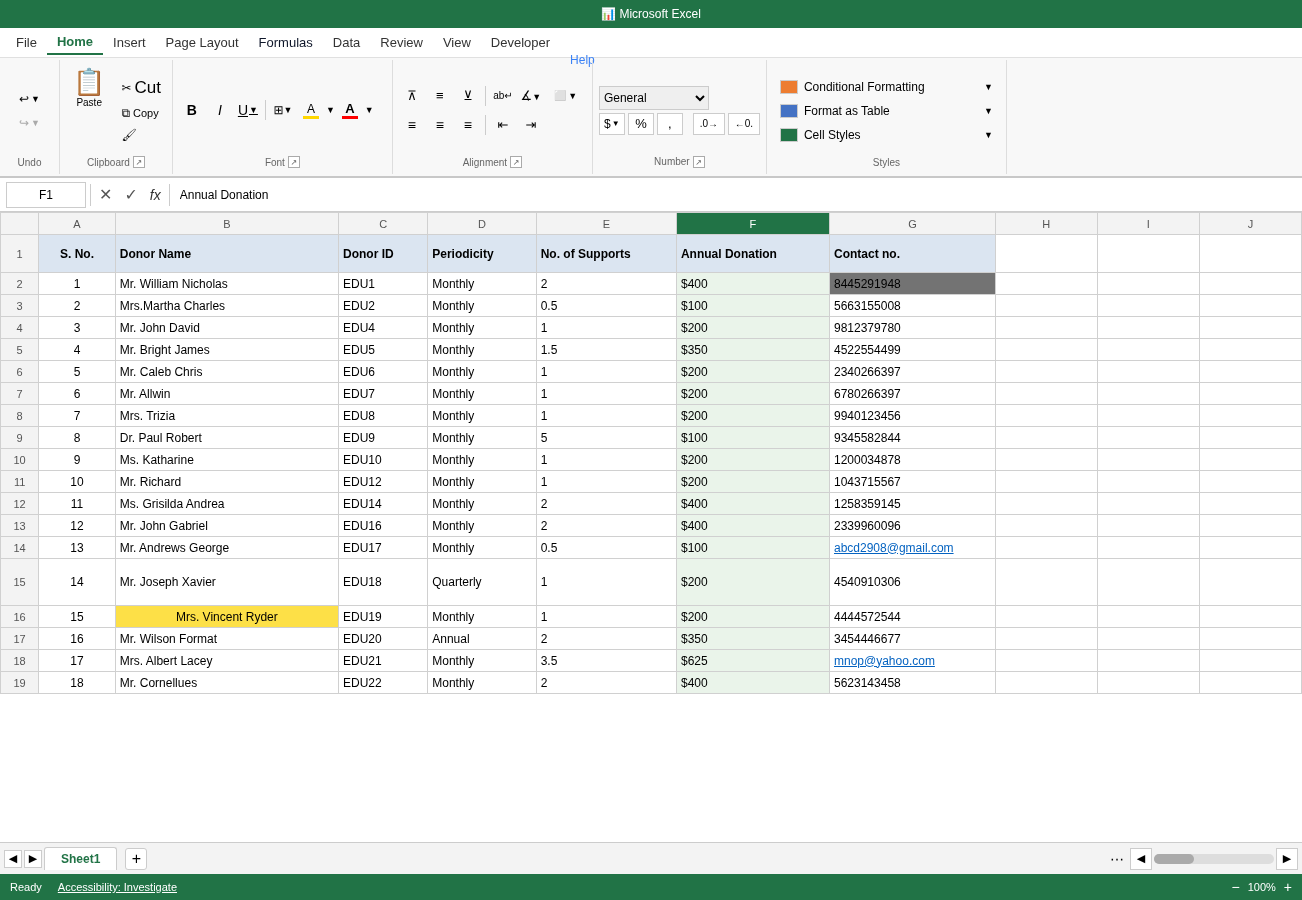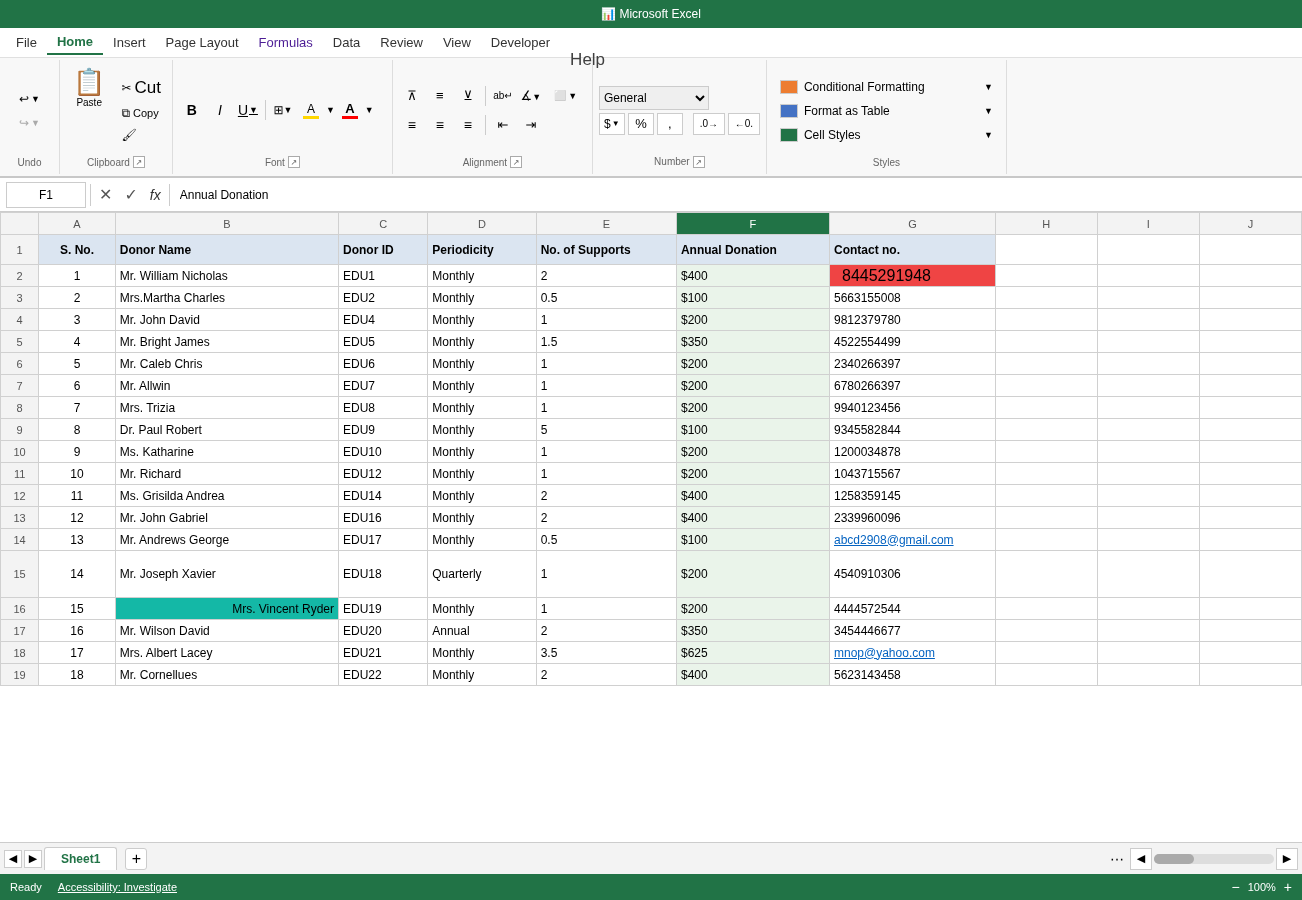--- a/index.html
+++ b/index.html
@@ -10,26 +10,26 @@
 
 <div style="height:28px; background:#217346; display:flex; align-items:center; justify-content:center; color:white; font-size:12px;">
   <span>📊 Microsoft Excel</span>
 </div>
 
 <div style="height:30px; display:flex; align-items:center; padding:0 6px; background:#fff; border-bottom:1px solid #e0e0e0; gap:0;">
   <span style="padding:4px 10px; font-size:13px; cursor:pointer; color:#333;">File</span>
   <span style="padding:4px 10px; font-size:13px; cursor:pointer; color:#217346; border-bottom:2px solid #217346; font-weight:600;">Home</span>
   <span style="padding:4px 10px; font-size:13px; cursor:pointer; color:#333;">Insert</span>
   <span style="padding:4px 10px; font-size:13px; cursor:pointer; color:#333;">Page Layout</span>
-  <span style="padding:4px 10px; font-size:13px; cursor:pointer; color:#4c1d95;">Formulas</span>
+  <span style="padding:4px 10px; font-size:13px; cursor:pointer; color:#0f172a;">Formulas</span>
   <span style="padding:4px 10px; font-size:13px; cursor:pointer; color:#333;">Data</span>
   <span style="padding:4px 10px; font-size:13px; cursor:pointer; color:#333;">Review</span>
   <span style="padding:4px 10px; font-size:13px; cursor:pointer; color:#333;">View</span>
   <span style="padding:4px 10px; font-size:13px; cursor:pointer; color:#333;">Developer</span>
-  <span style="padding:4px 10px; font-size:17px; cursor:pointer; color:#404040;margin-top:35px;">Help</span>
+  <span style="padding:4px 10px; font-size:12px; cursor:pointer; color:#3b82f6;margin-top:35px;">Help</span>
 </div>
 
 <div style="display:flex; height:120px; background:#f8f8f8; border-bottom:2px solid #c8c8c8; padding:2px 0;">
 
   <div style="display:flex; flex-direction:column; border-right:1px solid #ddd; padding:4px 8px; min-width:60px;">
     <div style="display:flex; flex-direction:column; align-items:center; gap:2px; flex:1; justify-content:center;">
       <button style="display:flex; align-items:center; gap:2px; background:none; border:1px solid transparent; cursor:pointer; padding:3px 5px; font-size:12px;">
         <span>↩</span>
         <span style="font-size:9px;">▼</span>
       </button>
@@ -213,39 +213,39 @@
           <th style="height:22px; border:1px solid #d0d0d0; background:#f3f3f3; color:#555; font-size:11px; font-weight:normal; text-align:center; cursor:pointer;">G</th>
           <th style="height:22px; border:1px solid #d0d0d0; background:#f3f3f3; color:#555; font-size:11px; font-weight:normal; text-align:center; cursor:pointer;">H</th>
           <th style="height:22px; border:1px solid #d0d0d0; background:#f3f3f3; color:#555; font-size:11px; font-weight:normal; text-align:center; cursor:pointer;">I</th>
           <th style="height:22px; border:1px solid #d0d0d0; background:#f3f3f3; color:#555; font-size:11px; font-weight:normal; text-align:center; cursor:pointer;">J</th>
         </tr>
       </thead>
       <tbody id="grid-body">
       <tr>
             <th style="height: 22px; border: 1px solid rgb(208, 208, 208); background: rgb(243, 243, 243); color: rgb(85, 85, 85); font-size: 11px; font-weight: normal; text-align: center; cursor: pointer; min-width: 30px;">1</th>
             <td style="height: 22px; border: 1px solid rgb(208, 208, 208); background: rgb(219, 229, 241); font-size: 12px; font-weight: 600; text-align: center; padding: 0px 4px; white-space: nowrap; overflow: hidden;">S. No.</td>
-            <td style="height: 30px; border: 1px solid rgb(208, 208, 208); background: rgb(219, 229, 241); font-size: 12px; font-weight: 600; text-align: left; padding: 0px 4px; white-space: nowrap; overflow: hidden;">Donor Name</td>
+            <td style="height: 38px; border: 1px solid rgb(208, 208, 208); background: rgb(219, 229, 241); font-size: 12px; font-weight: 600; text-align: left; padding: 0px 4px; white-space: nowrap; overflow: hidden;">Donor Name</td>
             <td style="height: 22px; border: 1px solid rgb(208, 208, 208); background: rgb(219, 229, 241); font-size: 12px; font-weight: 600; text-align: left; padding: 0px 4px; white-space: nowrap; overflow: hidden;">Donor ID</td>
             <td style="height: 22px; border: 1px solid rgb(208, 208, 208); background: rgb(219, 229, 241); font-size: 12px; font-weight: 600; text-align: left; padding: 0px 4px; white-space: nowrap; overflow: hidden;">Periodicity</td>
             <td style="height: 22px; border: 1px solid rgb(208, 208, 208); background: rgb(219, 229, 241); font-size: 12px; font-weight: 600; text-align: left; padding: 0px 4px; white-space: nowrap; overflow: hidden;">No. of Supports</td>
             <td style="height: 22px; border: 1px solid rgb(208, 208, 208); background: rgb(219, 229, 241); font-size: 12px; font-weight: 600; text-align: left; padding: 0px 4px; white-space: nowrap; overflow: hidden;">Annual Donation</td>
             <td style="height: 22px; border: 1px solid rgb(208, 208, 208); background: rgb(219, 229, 241); font-size: 12px; font-weight: 600; text-align: left; padding: 0px 4px; white-space: nowrap; overflow: hidden;">Contact no.</td>
             <td style="height: 22px; border: 1px solid rgb(208, 208, 208); background: white; font-size: 12px;"></td>
             <td style="height: 22px; border: 1px solid rgb(208, 208, 208); background: white; font-size: 12px;"></td>
             <td style="height: 22px; border: 1px solid rgb(208, 208, 208); background: white; font-size: 12px;"></td>
           </tr>
           <tr>
             <th style="height: 22px; border: 1px solid rgb(208, 208, 208); background: rgb(243, 243, 243); color: rgb(85, 85, 85); font-size: 11px; font-weight: normal; text-align: center; cursor: pointer; min-width: 30px;">2</th>
             <td style="height: 22px; border: 1px solid rgb(208, 208, 208); background: white; font-size: 12px; font-weight: normal; text-align: center; padding: 0px 4px; white-space: nowrap; overflow: hidden;">1</td>
             <td style="height: 22px; border: 1px solid rgb(208, 208, 208); background: white; font-size: 12px; font-weight: normal; text-align: left; padding: 0px 4px; white-space: nowrap; overflow: hidden;">Mr. William Nicholas</td>
             <td style="height: 22px; border: 1px solid rgb(208, 208, 208); background: white; font-size: 12px; font-weight: normal; text-align: left; padding: 0px 4px; white-space: nowrap; overflow: hidden;">EDU1</td>
             <td style="height: 22px; border: 1px solid rgb(208, 208, 208); background: white; font-size: 12px; font-weight: normal; text-align: left; padding: 0px 4px; white-space: nowrap; overflow: hidden;">Monthly</td>
             <td style="height: 22px; border: 1px solid rgb(208, 208, 208); background: white; font-size: 12px; font-weight: normal; text-align: left; padding: 0px 4px; white-space: nowrap; overflow: hidden;">2</td>
             <td style="height: 22px; border: 1px solid rgb(208, 208, 208); background: rgb(234, 244, 234); font-size: 12px; font-weight: normal; text-align: left; padding: 0px 4px; white-space: nowrap; overflow: hidden;">$400</td>
-            <td style="height: 22px; border: 1px solid rgb(208, 208, 208); background: #ef4444; font-size: 16px; font-weight: normal; text-align: left; padding: 0px 12px; white-space: nowrap; overflow: hidden;">8445291948</td>
+            <td style="height: 22px; border: 1px solid rgb(208, 208, 208); background: #737373; font-size: 12px; font-weight: normal; text-align: left; padding: 0px 4px; white-space: nowrap; overflow: hidden;">8445291948</td>
             <td style="height: 22px; border: 1px solid rgb(208, 208, 208); background: white; font-size: 12px;"></td>
             <td style="height: 22px; border: 1px solid rgb(208, 208, 208); background: white; font-size: 12px;"></td>
             <td style="height: 22px; border: 1px solid rgb(208, 208, 208); background: white; font-size: 12px;"></td>
           </tr>
           <tr>
             <th style="height: 22px; border: 1px solid rgb(208, 208, 208); background: rgb(243, 243, 243); color: rgb(85, 85, 85); font-size: 11px; font-weight: normal; text-align: center; cursor: pointer; min-width: 30px;">3</th>
             <td style="height: 22px; border: 1px solid rgb(208, 208, 208); background: white; font-size: 12px; font-weight: normal; text-align: center; padding: 0px 4px; white-space: nowrap; overflow: hidden;">2</td>
             <td style="height: 22px; border: 1px solid rgb(208, 208, 208); background: white; font-size: 12px; font-weight: normal; text-align: left; padding: 0px 4px; white-space: nowrap; overflow: hidden;">Mrs.Martha Charles</td>
             <td style="height: 22px; border: 1px solid rgb(208, 208, 208); background: white; font-size: 12px; font-weight: normal; text-align: left; padding: 0px 4px; white-space: nowrap; overflow: hidden;">EDU2</td>
             <td style="height: 22px; border: 1px solid rgb(208, 208, 208); background: white; font-size: 12px; font-weight: normal; text-align: left; padding: 0px 4px; white-space: nowrap; overflow: hidden;">Monthly</td>
@@ -408,34 +408,34 @@
             <td style="height: 22px; border: 1px solid rgb(208, 208, 208); background: white; font-size: 12px; font-weight: normal; text-align: left; padding: 0px 4px; white-space: nowrap; overflow: hidden;">1</td>
             <td style="height: 22px; border: 1px solid rgb(208, 208, 208); background: rgb(234, 244, 234); font-size: 12px; font-weight: normal; text-align: left; padding: 0px 4px; white-space: nowrap; overflow: hidden;">$200</td>
             <td style="height: 22px; border: 1px solid rgb(208, 208, 208); background: white; font-size: 12px; font-weight: normal; text-align: left; padding: 0px 4px; white-space: nowrap; overflow: hidden;">4540910306</td>
             <td style="height: 22px; border: 1px solid rgb(208, 208, 208); background: white; font-size: 12px;"></td>
             <td style="height: 22px; border: 1px solid rgb(208, 208, 208); background: white; font-size: 12px;"></td>
             <td style="height: 22px; border: 1px solid rgb(208, 208, 208); background: white; font-size: 12px;"></td>
           </tr>
           <tr>
             <th style="height: 22px; border: 1px solid rgb(208, 208, 208); background: rgb(243, 243, 243); color: rgb(85, 85, 85); font-size: 11px; font-weight: normal; text-align: center; cursor: pointer; min-width: 30px;">16</th>
             <td style="height: 22px; border: 1px solid rgb(208, 208, 208); background: white; font-size: 12px; font-weight: normal; text-align: center; padding: 0px 4px; white-space: nowrap; overflow: hidden;">15</td>
-            <td style="height: 22px; border: 1px solid rgb(208, 208, 208); background: #14b8a6; font-size: 12px; font-weight: normal; text-align: right; padding: 0px 4px; white-space: nowrap; overflow: hidden;">Mrs. Vincent Ryder</td>
+            <td style="height: 22px; border: 1px solid rgb(208, 208, 208); background: #fde047; font-size: 12px; font-weight: normal; text-align: center; padding: 0px 4px; white-space: nowrap; overflow: hidden;">Mrs. Vincent Ryder</td>
             <td style="height: 22px; border: 1px solid rgb(208, 208, 208); background: white; font-size: 12px; font-weight: normal; text-align: left; padding: 0px 4px; white-space: nowrap; overflow: hidden;">EDU19</td>
             <td style="height: 22px; border: 1px solid rgb(208, 208, 208); background: white; font-size: 12px; font-weight: normal; text-align: left; padding: 0px 4px; white-space: nowrap; overflow: hidden;">Monthly</td>
             <td style="height: 22px; border: 1px solid rgb(208, 208, 208); background: white; font-size: 12px; font-weight: normal; text-align: left; padding: 0px 4px; white-space: nowrap; overflow: hidden;">1</td>
             <td style="height: 22px; border: 1px solid rgb(208, 208, 208); background: rgb(234, 244, 234); font-size: 12px; font-weight: normal; text-align: left; padding: 0px 4px; white-space: nowrap; overflow: hidden;">$200</td>
             <td style="height: 22px; border: 1px solid rgb(208, 208, 208); background: white; font-size: 12px; font-weight: normal; text-align: left; padding: 0px 4px; white-space: nowrap; overflow: hidden;">4444572544</td>
             <td style="height: 22px; border: 1px solid rgb(208, 208, 208); background: white; font-size: 12px;"></td>
             <td style="height: 22px; border: 1px solid rgb(208, 208, 208); background: white; font-size: 12px;"></td>
             <td style="height: 22px; border: 1px solid rgb(208, 208, 208); background: white; font-size: 12px;"></td>
           </tr>
           <tr>
             <th style="height: 22px; border: 1px solid rgb(208, 208, 208); background: rgb(243, 243, 243); color: rgb(85, 85, 85); font-size: 11px; font-weight: normal; text-align: center; cursor: pointer; min-width: 30px;">17</th>
             <td style="height: 22px; border: 1px solid rgb(208, 208, 208); background: white; font-size: 12px; font-weight: normal; text-align: center; padding: 0px 4px; white-space: nowrap; overflow: hidden;">16</td>
-            <td style="height: 22px; border: 1px solid rgb(208, 208, 208); background: white; font-size: 12px; font-weight: normal; text-align: left; padding: 0px 4px; white-space: nowrap; overflow: hidden;">Mr. Wilson David</td>
+            <td style="height: 22px; border: 1px solid rgb(208, 208, 208); background: white; font-size: 12px; font-weight: normal; text-align: left; padding: 0px 4px; white-space: nowrap; overflow: hidden;">Mr. Wilson Format</td>
             <td style="height: 22px; border: 1px solid rgb(208, 208, 208); background: white; font-size: 12px; font-weight: normal; text-align: left; padding: 0px 4px; white-space: nowrap; overflow: hidden;">EDU20</td>
             <td style="height: 22px; border: 1px solid rgb(208, 208, 208); background: white; font-size: 12px; font-weight: normal; text-align: left; padding: 0px 4px; white-space: nowrap; overflow: hidden;">Annual</td>
             <td style="height: 22px; border: 1px solid rgb(208, 208, 208); background: white; font-size: 12px; font-weight: normal; text-align: left; padding: 0px 4px; white-space: nowrap; overflow: hidden;">2</td>
             <td style="height: 22px; border: 1px solid rgb(208, 208, 208); background: rgb(234, 244, 234); font-size: 12px; font-weight: normal; text-align: left; padding: 0px 4px; white-space: nowrap; overflow: hidden;">$350</td>
             <td style="height: 22px; border: 1px solid rgb(208, 208, 208); background: white; font-size: 12px; font-weight: normal; text-align: left; padding: 0px 4px; white-space: nowrap; overflow: hidden;">3454446677</td>
             <td style="height: 22px; border: 1px solid rgb(208, 208, 208); background: white; font-size: 12px;"></td>
             <td style="height: 22px; border: 1px solid rgb(208, 208, 208); background: white; font-size: 12px;"></td>
             <td style="height: 22px; border: 1px solid rgb(208, 208, 208); background: white; font-size: 12px;"></td>
           </tr>
           <tr>

